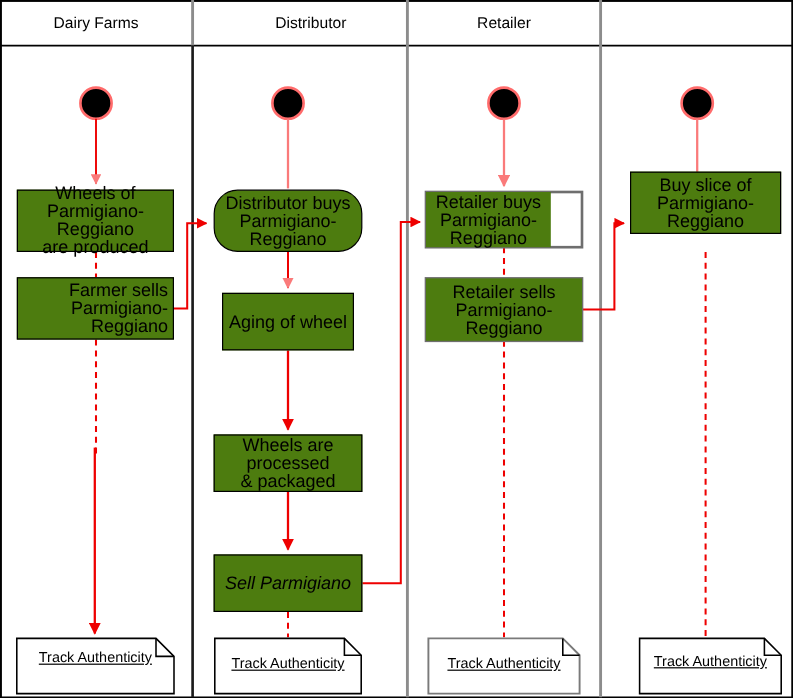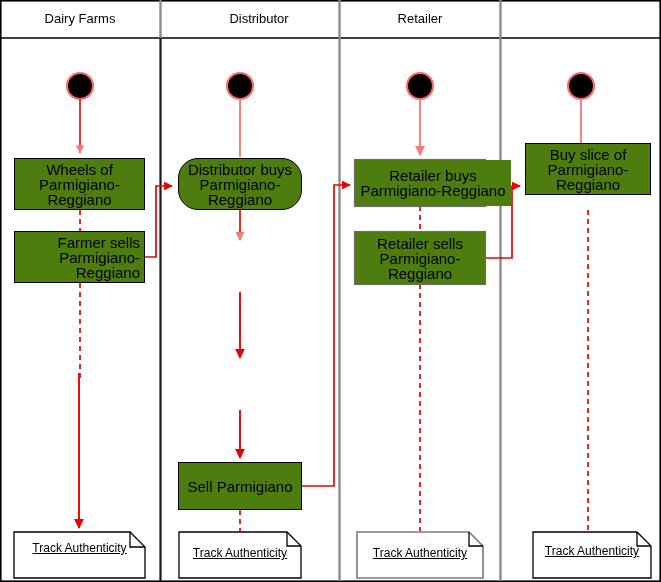--- a/index.html
+++ b/index.html
@@ -163,42 +163,54 @@
     <span>Distributor</span>
   </div>
   <div class="lane-title" style="left:340px; top:11px; width:160px;">
     <span>Retailer</span>
   </div>
 
   <div class="act-box" style="left:14px; top:158px; width:131px; height:52px;">
     <div>
       <span>Wheels of</span>
       <span>Parmigiano-Reggiano</span>
+      <span>are produced</span>
     </div>
   </div>
   <div class="act-box" style="left:14px; top:231px; width:131px; height:52px;text-align:right;">
     <div>
       <span>Farmer sells</span>
       <span>Parmigiano-Reggiano</span>
     </div>
   </div>
 
   <div class="act-box" style="left:178px; top:158px; width:124px; height:52px;border-radius:20px;">
     <div>
       <span>Distributor buys</span>
       <span>Parmigiano-Reggiano</span>
     </div>
   </div>
-  <div class="act-box" style="left:178px; top:462px; width:124px; height:48px;">
+  <div class="act-box" style="left:185px; top:244px; width:110px; height:48px;">
+    <div>
+      <span>Aging of wheel</span>
+    </div>
+  </div>
+  <div class="act-box" style="left:178px; top:362px; width:124px; height:48px;">
+    <div>
+      <span>Wheels are processed</span>
+      <span>&amp; packaged</span>
+    </div>
+  </div>
+  <div class="act-box" style="left:178px; top:462px; width:124px; height:48px;font-style:italic;">
     <div>
       <span>Sell Parmigiano</span>
     </div>
   </div>
 
-  <div class="act-box" style="left:355px; top:160px; width:156px; height:46px; border:none;">
+  <div class="act-box" style="left:355px; top:160px; width:104px; height:46px; border:none;">
     <div>
       <span>Retailer buys</span>
       <span>Parmigiano-Reggiano</span>
     </div>
   </div>
   <div class="act-box" style="left:355px; top:232px; width:130px; height:52px; border:none;">
     <div>
       <span>Retailer sells</span>
       <span>Parmigiano-Reggiano</span>
     </div>

